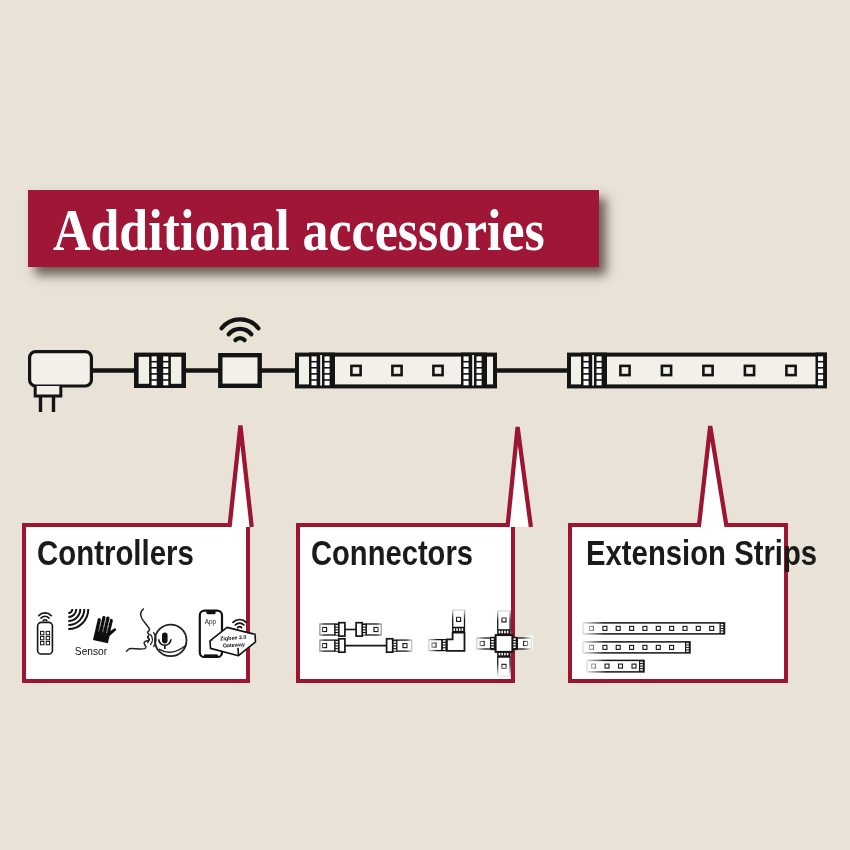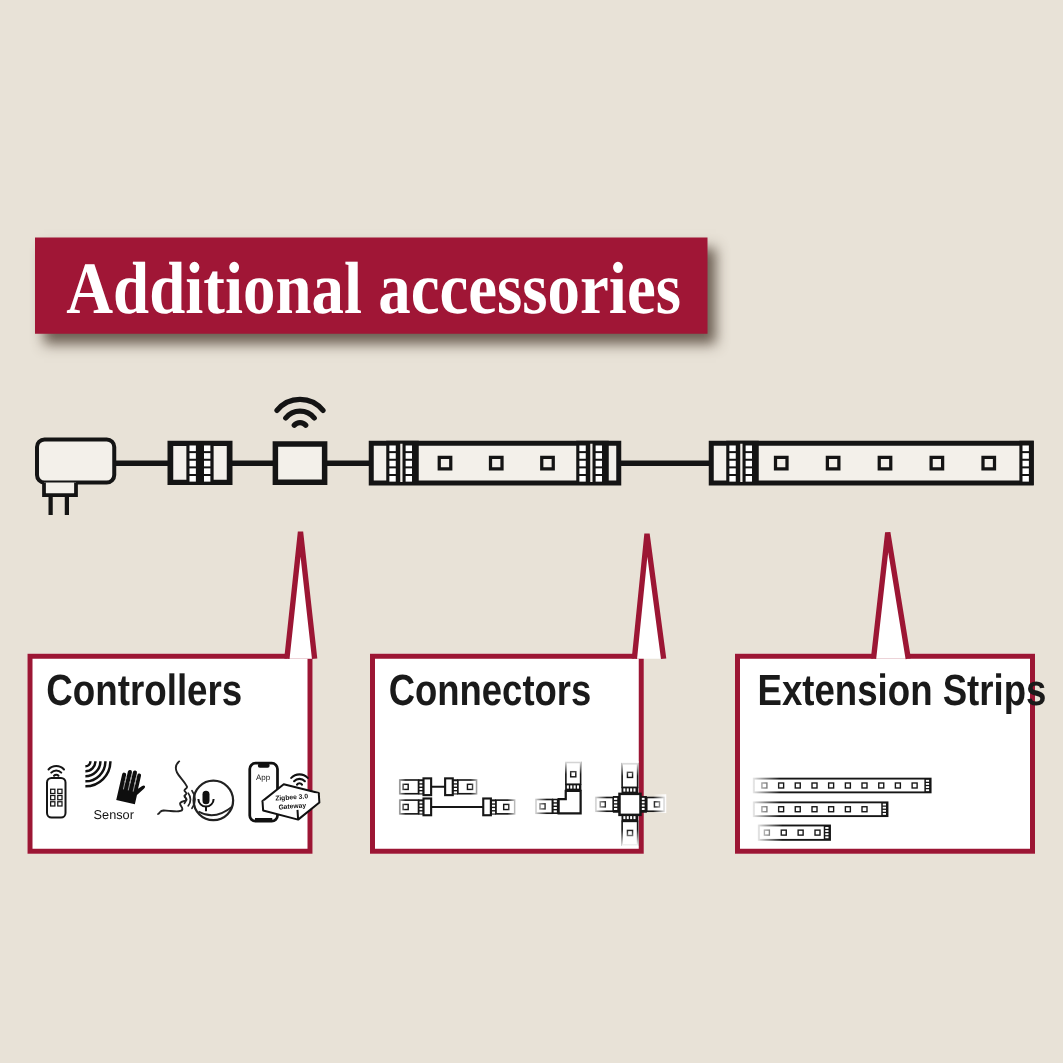--- a/index.html
+++ b/index.html
@@ -1,26 +1,26 @@
 <!DOCTYPE html>
 <html><head>
 <meta charset="utf-8">
 <style>
   html,body{margin:0;padding:0;}
   body{width:850px;height:850px;background:#e8e2d7;position:relative;overflow:hidden;
        font-family:"Liberation Sans", sans-serif;}
   .banner{position:absolute;left:28px;top:190px;width:538px;height:77.2px;background:#a01636;
-          box-shadow:7px 8px 10px rgba(85,70,58,0.85);}
+          box-shadow:7px 8px 10px rgba(85,70,58,0.85);padding-left:33px;}
   .banner span{position:absolute;left:24.7px;top:5.7px;display:inline-block;white-space:nowrap;
           font-family:"Liberation Serif", serif;font-weight:bold;color:#fff;font-size:59px;
           transform:scaleX(0.880);transform-origin:left top;}
   .cbox{position:absolute;top:522.6px;height:160.4px;background:#fff;border:4.3px solid #9c1634;box-sizing:border-box;}
   #box1{left:22px;width:228px;}
   #box2{left:296px;width:219px;}
-  #box3{left:588px;width:240px;}
+  #box3{left:568px;width:220px;}
   .cbox h2{margin:0;position:absolute;top:6px;font-size:35px;color:#1a1a1a;
            font-weight:bold;white-space:nowrap;transform-origin:left top;}
   #box1 h2{left:10.7px;transform:scaleX(0.840);}
   #box2 h2{left:11.4px;transform:scaleX(0.833);}
   #box3 h2{left:14px;transform:scaleX(0.837);}
   .icons{position:absolute;left:-4.3px;top:-4.3px;filter:grayscale(1);}
   .cbox h2, .banner span{filter:grayscale(1);}
   svg{display:block;}
   #overlay{position:absolute;left:0;top:0;pointer-events:none;}
 </style>

